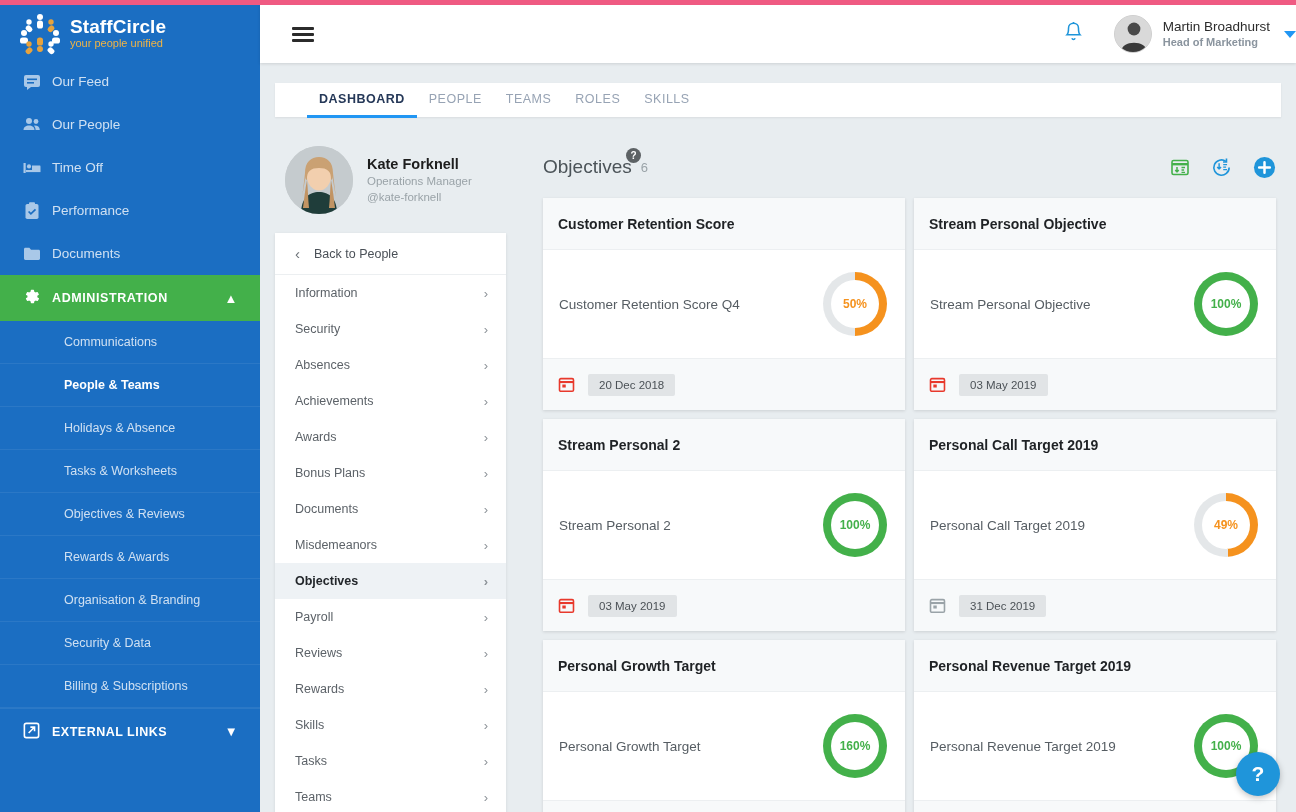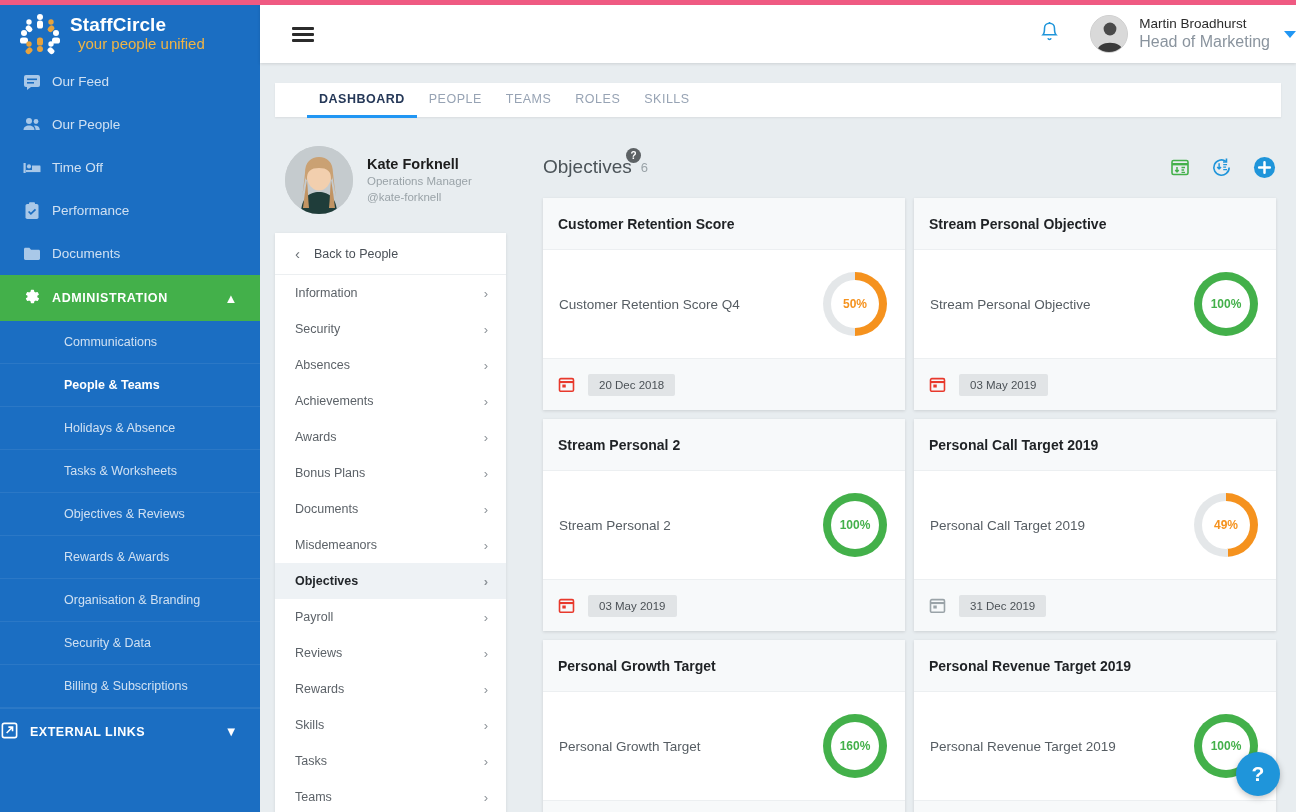--- a/index.html
+++ b/index.html
@@ -22,21 +22,21 @@
     position: absolute; top: 5px; left: 0; width: 260px; height: 807px;
     background: #1b6ec2; overflow: hidden;
   }
   .logo-row { height: 55px; display: flex; align-items: center; padding-left: 18px; }
   .logo-mark { width: 44px; height: 44px; position: relative; flex: none; }
   .logo-text { margin-left: 8px; line-height: 1; }
   .logo-title {
     color: #fff; font-size: 19px; font-weight: bold; letter-spacing: .1px;
     display: block;
   }
-  .logo-sub { color: #f0b445; font-size: 15px; display: block; margin-top: 2px; margin-left: 8px; }
+  .logo-sub { color: #f0b445; font-size: 11px; display: block; margin-top: 2px; }
 
   .nav-item {
     height: 43px; display: flex; align-items: center; padding-left: 22px;
     color: #cfe0f2; font-size: 13.5px; cursor: pointer;
   }
   .nav-item .ic { width: 30px; flex: none; display: flex; align-items: center; }
   .nav-item .lbl { font-size: 13.5px; }
 
   .admin-header {
     height: 46px; background: #43b04a; display: flex; align-items: center;
@@ -48,21 +48,21 @@
   .admin-header .chev { position: absolute; right: 22px; font-size: 13px; }
 
   .sub-item {
     height: 43px; display: flex; align-items: center; padding-left: 64px;
     color: #cfe0f2; font-size: 12.5px; cursor: pointer;
     border-bottom: 1px solid rgba(255,255,255,.07);
   }
   .sub-item.active { color: #fff; font-weight: bold; }
 
   .ext-links {
-    height: 46px; display: flex; align-items: center; 
+    height: 46px; display: flex; align-items: center; padding-left: 22px;
     color: #fff; font-size: 12.5px; font-weight: bold; letter-spacing: .5px;
     position: relative; cursor: pointer; border-top: 1px solid rgba(255,255,255,.08);
   }
   .ext-links .ic { width: 30px; flex: none; }
   .ext-links .chev { position: absolute; right: 22px; font-size: 13px; }
 
   
   .header {
     position: absolute; top: 5px; left: 260px; width: 1036px; height: 58px;
     background: #fff; display: flex; align-items: center;
@@ -76,21 +76,21 @@
     margin-left: auto; display: flex; align-items: center; 
   }
   .bell { margin-right: 30px; cursor: pointer; }
   .avatar-hdr {
     width: 38px; height: 38px; border-radius: 50%; background: #d8d8d8;
     overflow: hidden; position: relative; flex: none;
     border: 1px solid #cfcfcf;
   }
   .user-text { margin-left: 11px; line-height: 1.25; }
   .user-name { font-size: 13.5px; color: #2c2c2c; display: block; }
-  .user-role { font-size: 16px; color: #8a949e; display: block; }
+  .user-role { font-size: 11px; color: #8a949e; display: block; font-weight: bold; }
   .caret-dn {
     margin-left: 14px; width: 0; height: 0;
     border-left: 6px solid transparent; border-right: 6px solid transparent;
     border-top: 7px solid #2196f3; cursor: pointer;
   }
 
   
   .tabs-card {
     position: absolute; top: 83px; left: 275px; width: 1006px; height: 34px;
     background: #fff; display: flex; align-items: flex-end;

